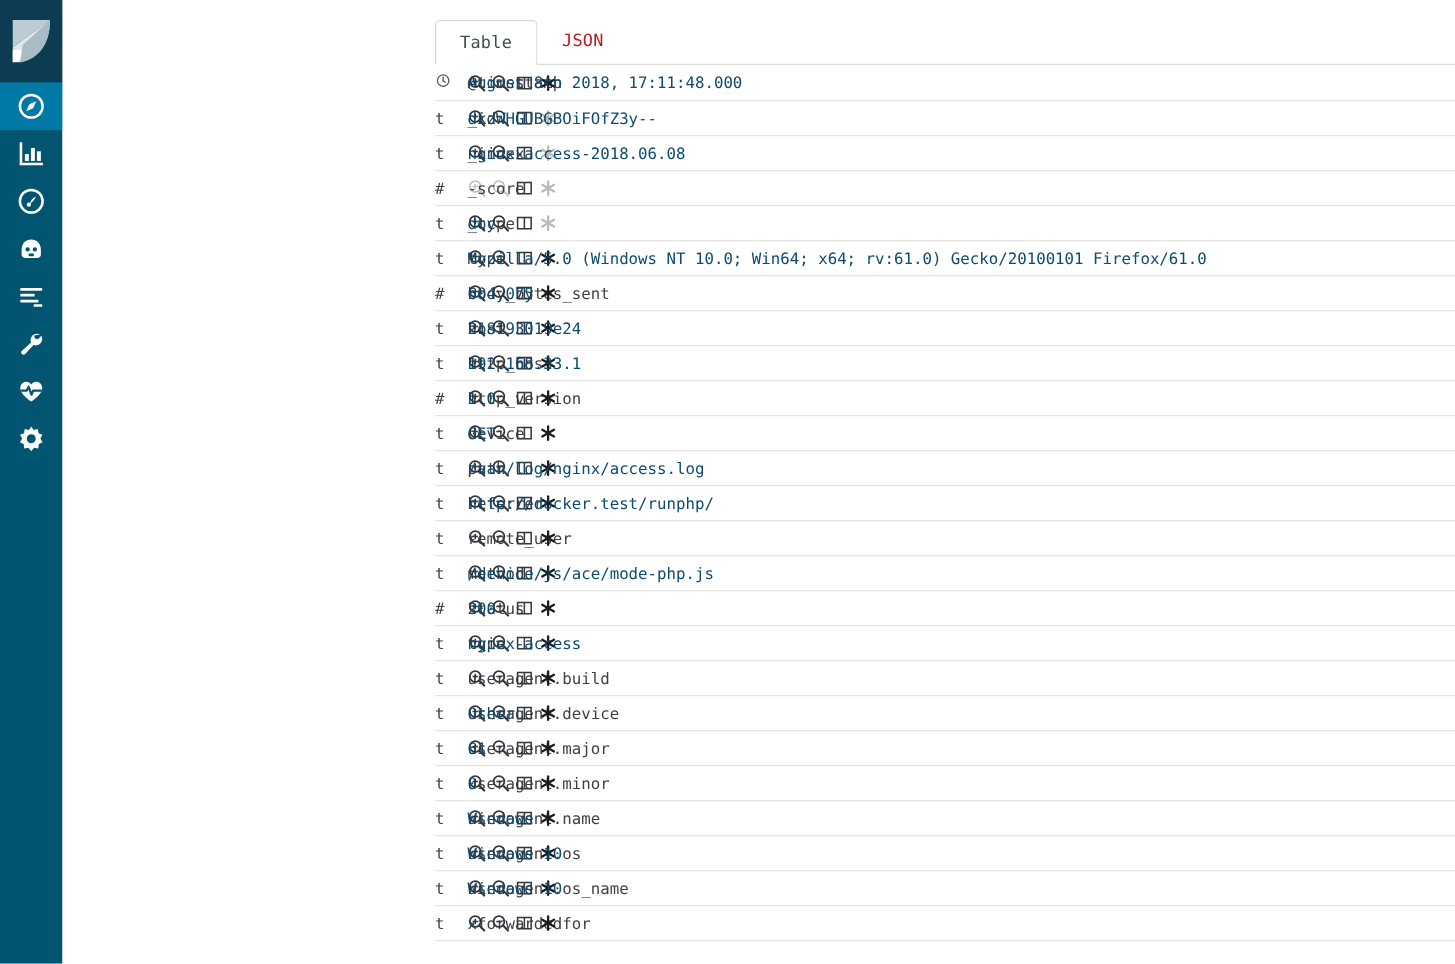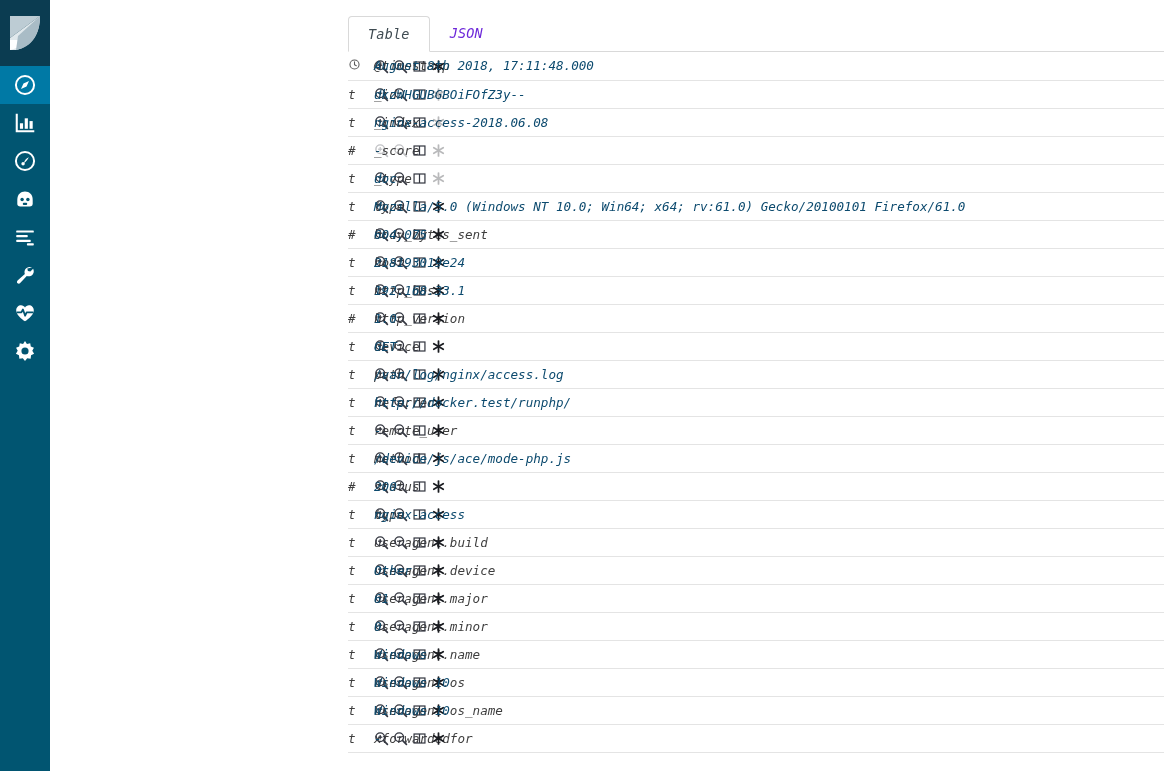--- a/index.html
+++ b/index.html
@@ -30,41 +30,40 @@
     cursor: pointer;
   }
   .nav-item.active { background: #0079a5; }
   .nav-item svg { display: block; }
 
   
   #main {
     position: absolute; left: 50px; top: 0;
     width: 1114px; height: 771px;
     background: #ffffff;
-    font-style: italic;
   }
 
   
   #tabs {
     position: absolute; left: 298px; top: 16px;
     width: 816px; height: 36px;
     border-bottom: 1px solid #d9d9d9;
     display: flex; align-items: flex-end;
   }
   .tab {
     height: 36px; line-height: 34px;
     padding: 0 19px;
     font-size: 13.5px;
     font-family: "DejaVu Sans Mono", "Liberation Mono", monospace;
     letter-spacing: .2px;
     cursor: pointer;
     background: transparent;
     border: 1px solid transparent;
     border-bottom: none;
-    color: #6d28d9;
+    color: #b91c1c;
     white-space: nowrap;
   }
   .tab.active {
     background: #ffffff;
     border: 1px solid #d9d9d9;
     border-bottom: 1px solid #ffffff;
     border-radius: 4px 4px 0 0;
     color: #3f4b52;
     margin-bottom: -1px;
   }

